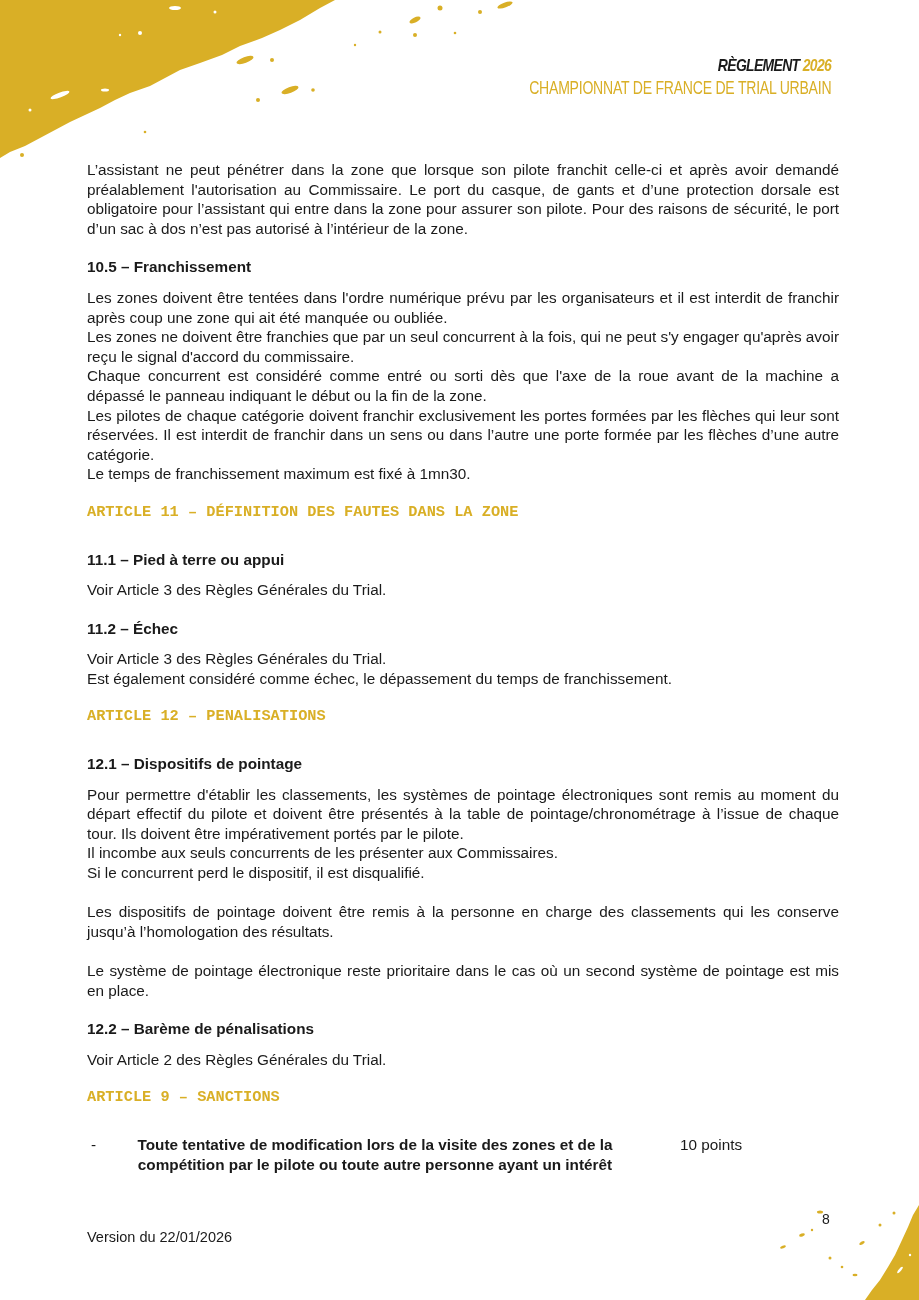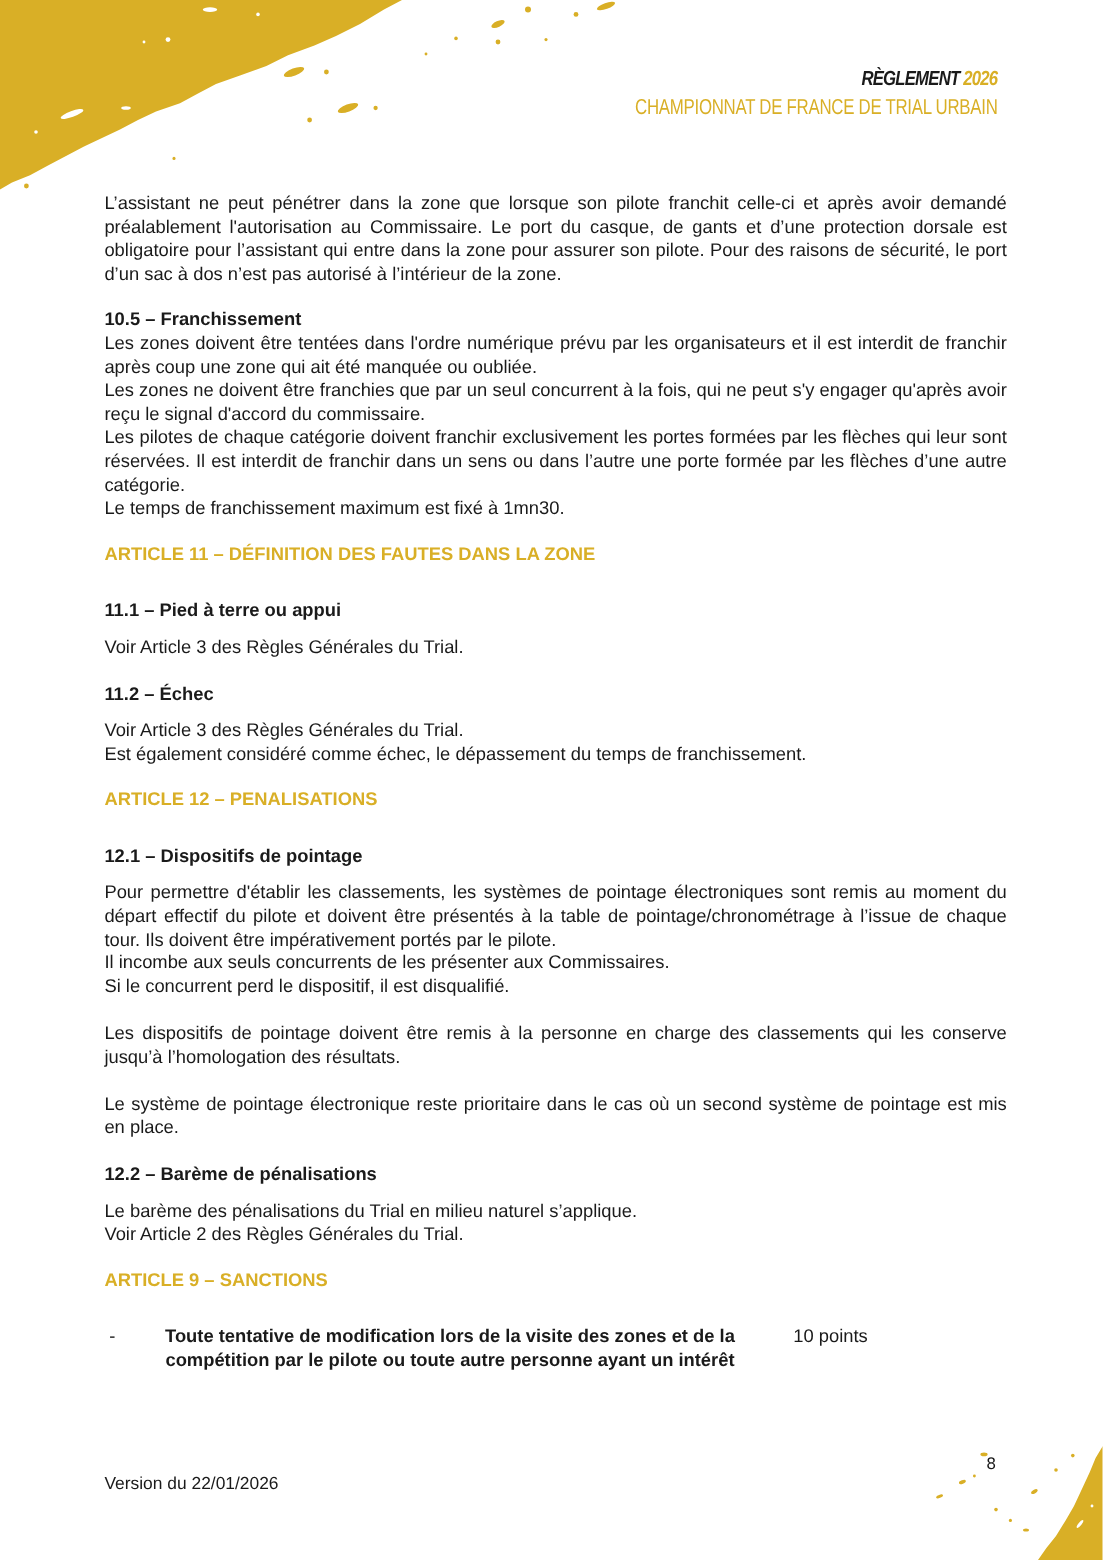--- a/index.html
+++ b/index.html
@@ -10,25 +10,25 @@
   .hdr { position:absolute; right:88px; top:57px; text-align:right; line-height:1; }
   .hdr .t1 { font-family:"Liberation Sans", sans-serif; font-weight:bold; font-style:italic;
              font-size:17px; letter-spacing:-0.8px; transform:scaleX(0.82); transform-origin:right;
              display:inline-block; }
   .hdr .t1 .yr { color:#d9af26; }
   .hdr .t2 { margin-top:5px; font-size:18px; color:#d9af26; letter-spacing:-0.3px;
              transform:scaleX(0.78); transform-origin:right; display:block; white-space:nowrap; }
   .content { position:absolute; left:87px; top:160px; width:752px; font-size:15.3px; line-height:19.6px; }
   p { margin:0; text-align:justify; }
   .h2 { font-weight:bold; margin:0; }
-  .art { font-weight:bold; color:#d9af26; margin:0; }
+  .art { font-weight:bold; color:#d9af26; margin:0;font-family:Liberation Mono, monospace; }
   .sanction { display:flex; margin-top:0; }
   .sanction .dash { width:34px; flex:none; padding-left:4px; }
   .sanction .txt { width:500px; text-align:center;font-weight:bold; }
-  .sanction .pts { margin-left:36px; }
+  .sanction .pts { margin-left:55px; }
   .footer { position:absolute; left:87px; top:1229px; font-size:14.5px;text-align:center; }
   .pagenum { position:absolute; left:822px; top:1211px; font-size:14px; }
 </style>
 </head>
 <body>
 
 <svg class="deco-tl" viewBox="0 0 520 170">
   <path d="M0,0 L335,0 L320,8 L300,20 L280,30 L262,38 L240,46 L222,55 L200,63 L180,70 L165,78 L150,86 L130,93 L115,100 L100,108 L85,115 L70,122 L55,130 L40,138 L25,146 L10,152 L0,158 Z" fill="#d9af26"></path>
   <g fill="#ffffff">
     <ellipse cx="175" cy="8" rx="6" ry="2"></ellipse>
@@ -60,23 +60,24 @@
 
 <div class="hdr">
   <span class="t1"><span>RÈGLEMENT</span> <span class="yr">2026</span></span>
   <span class="t2">CHAMPIONNAT DE FRANCE DE TRIAL URBAIN</span>
 </div>
 
 <div class="content">
   <p>L’assistant ne peut pénétrer dans la zone que lorsque son pilote franchit celle-ci et après avoir demandé préalablement l'autorisation au Commissaire. Le port du casque, de gants et d’une protection dorsale est obligatoire pour l’assistant qui entre dans la zone pour assurer son pilote. Pour des raisons de sécurité, le port d’un sac à dos n’est pas autorisé à l’intérieur de la zone.</p>
 
   <div class="h2" style="margin-top:19px;">10.5 – Franchissement</div>
-  <div style="">
+  <div style="margin-top:11px;">
     <p>Les zones doivent être tentées dans l'ordre numérique prévu par les organisateurs et il est interdit de franchir après coup une zone qui ait été manquée ou oubliée.</p>
     <p>Les zones ne doivent être franchies que par un seul concurrent à la fois, qui ne peut s'y engager qu'après avoir reçu le signal d'accord du commissaire.</p>
+    <p>Chaque concurrent est considéré comme entré ou sorti dès que l'axe de la roue avant de la machine a dépassé le panneau indiquant le début ou la fin de la zone.</p>
     <p>Les pilotes de chaque catégorie doivent franchir exclusivement les portes formées par les flèches qui leur sont réservées. Il est interdit de franchir dans un sens ou dans l’autre une porte formée par les flèches d’une autre catégorie.</p>
     <p>Le temps de franchissement maximum est fixé à 1mn30.</p>
   </div>
 
   <div class="art" style="margin-top:19px;">ARTICLE 11 – DÉFINITION DES FAUTES DANS LA ZONE</div>
 
   <div class="h2" style="margin-top:27px;">11.1 – Pied à terre ou appui</div>
   <p style="margin-top:11px;">Voir Article 3 des Règles Générales du Trial.</p>
 
   <div class="h2" style="margin-top:19px;">11.2 – Échec</div>
@@ -91,21 +92,20 @@
   <div style="margin-top:11px;">
     <p>Pour permettre d'établir les classements, les systèmes de pointage électroniques sont remis au moment du départ effectif du pilote et doivent être présentés à la table de pointage/chronométrage à l’issue de chaque tour. Ils doivent être impérativement portés par le pilote.</p>
     <p>Il incombe aux seuls concurrents de les présenter aux Commissaires.</p>
     <p>Si le concurrent perd le dispositif, il est disqualifié.</p>
     <p style="margin-top:19.6px;">Les dispositifs de pointage doivent être remis à la personne en charge des classements qui les conserve jusqu’à l’homologation des résultats.</p>
     <p style="margin-top:19.6px;">Le système de pointage électronique reste prioritaire dans le cas où un second système de pointage est mis en place.</p>
   </div>
 
   <div class="h2" style="margin-top:19px;">12.2 – Barème de pénalisations</div>
   <div style="margin-top:11px;">
-    <p>Le barème des pénalisations du Trial en milieu naturel s’applique.</p>
     <p>Voir Article 2 des Règles Générales du Trial.</p>
   </div>
 
   <div class="art" style="margin-top:19px;">ARTICLE 9 – SANCTIONS</div>
 
   <div class="sanction" style="margin-top:27px;">
     <span class="dash">-</span>
     <span class="txt">Toute tentative de modification lors de la visite des zones et de la compétition par le pilote ou toute autre personne ayant un intérêt</span>
     <span class="pts">10 points</span>
   </div>

